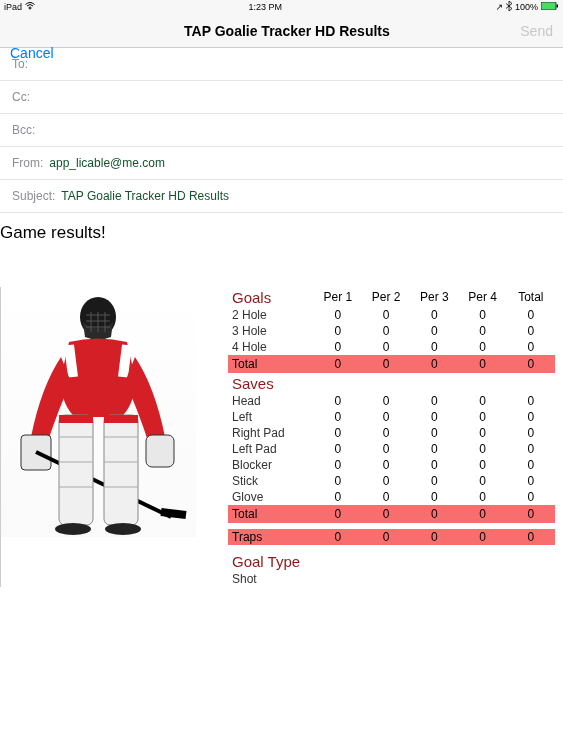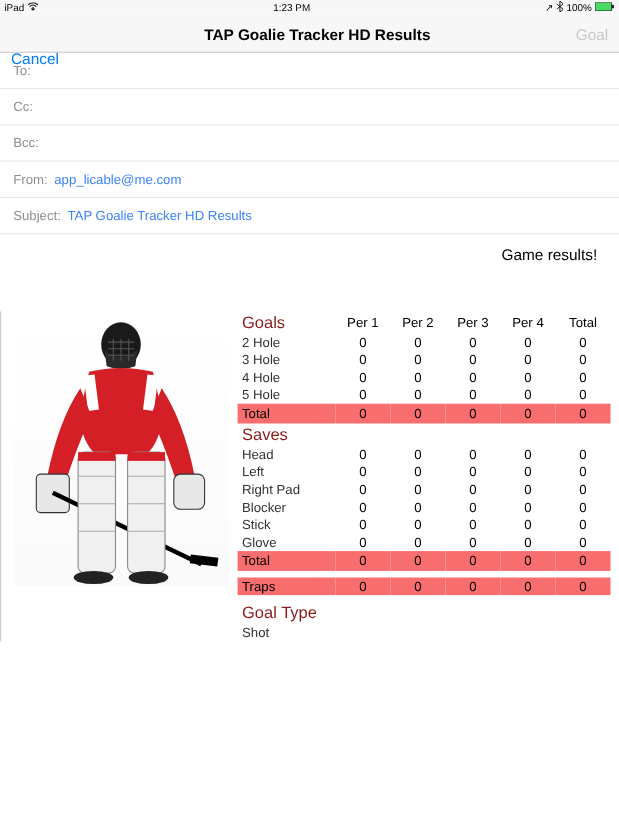--- a/index.html
+++ b/index.html
@@ -35,32 +35,32 @@
     .nav-title { font-size: 14px; font-weight: 600; color: #000; }
     .nav-right { color: #c7c7cc; font-size: 14px; }
     .compose { padding: 0; }
     .field-row {
       display: flex;
       padding: 9px 12px;
       border-bottom: 1px solid #e5e5e5;
       font-size: 12px;
     }
     .field-label { color: #8e8e93; margin-right: 6px; }
-    .field-value { color: #3b82f6; flex: 1; }
+    .field-value { color: #14532d; flex: 1; }
     .body-text {
-      padding: 10px 20px;
-      font-size: 14px;
+      padding: 10px 0;
+      font-size: 17px;
       color: #000;
-      text-align: right;
     }
     .results-container {
       margin-top: 34px;
-      padding-left: 12px;
+      padding-left: 0;
       display: flex;
       border-left: 1px solid #ccc;
+      gap: 24px;
     }
     .goalie-img {
       width: 195px;
       height: 250px;
       flex-shrink: 0;
       position: relative;
       background: linear-gradient(180deg, #fff 0%, #fafafa 100%);
     }
     .goalie-svg { width: 100%; height: 100%; }
     .stats-area {
@@ -104,21 +104,21 @@
           <rect x="0" y="0" width="15" height="8" rx="1" stroke="#000" stroke-width="0.7" fill="#4cd964"></rect>
           <rect x="15.5" y="2.5" width="1.5" height="3" fill="#000"></rect>
         </svg>
     </span>
   </div>
 </div>
 
 <div class="nav-bar">
   <span class="nav-left">Cancel</span>
   <span class="nav-title">TAP Goalie Tracker HD Results</span>
-  <span class="nav-right">Goal</span>
+  <span class="nav-right">Send</span>
 </div>
 
 <div class="compose">
   <div class="field-row">
     <span class="field-label">To:</span>
     <span class="field-value"></span>
   </div>
   <div class="field-row">
     <span class="field-label">Cc:</span>
     <span class="field-value"></span>
@@ -208,28 +208,20 @@
             <td>0</td>
           </tr>
           <tr>
             <td class="row-label">4 Hole</td>
             <td>0</td>
             <td>0</td>
             <td>0</td>
             <td>0</td>
             <td>0</td>
           </tr>
-          <tr>
-            <td class="row-label">5 Hole</td>
-            <td>0</td>
-            <td>0</td>
-            <td>0</td>
-            <td>0</td>
-            <td>0</td>
-          </tr>
         </tbody>
       <tbody>
           <tr class="total-row">
         <td>Total</td>
         <td>0</td>
         <td>0</td>
         <td>0</td>
         <td>0</td>
         <td>0</td>
       </tr>
@@ -261,20 +253,28 @@
           </tr>
           <tr>
             <td class="row-label">Right Pad</td>
             <td>0</td>
             <td>0</td>
             <td>0</td>
             <td>0</td>
             <td>0</td>
           </tr>
           <tr>
+            <td class="row-label">Left Pad</td>
+            <td>0</td>
+            <td>0</td>
+            <td>0</td>
+            <td>0</td>
+            <td>0</td>
+          </tr>
+          <tr>
             <td class="row-label">Blocker</td>
             <td>0</td>
             <td>0</td>
             <td>0</td>
             <td>0</td>
             <td>0</td>
           </tr>
           <tr>
             <td class="row-label">Stick</td>
             <td>0</td>

